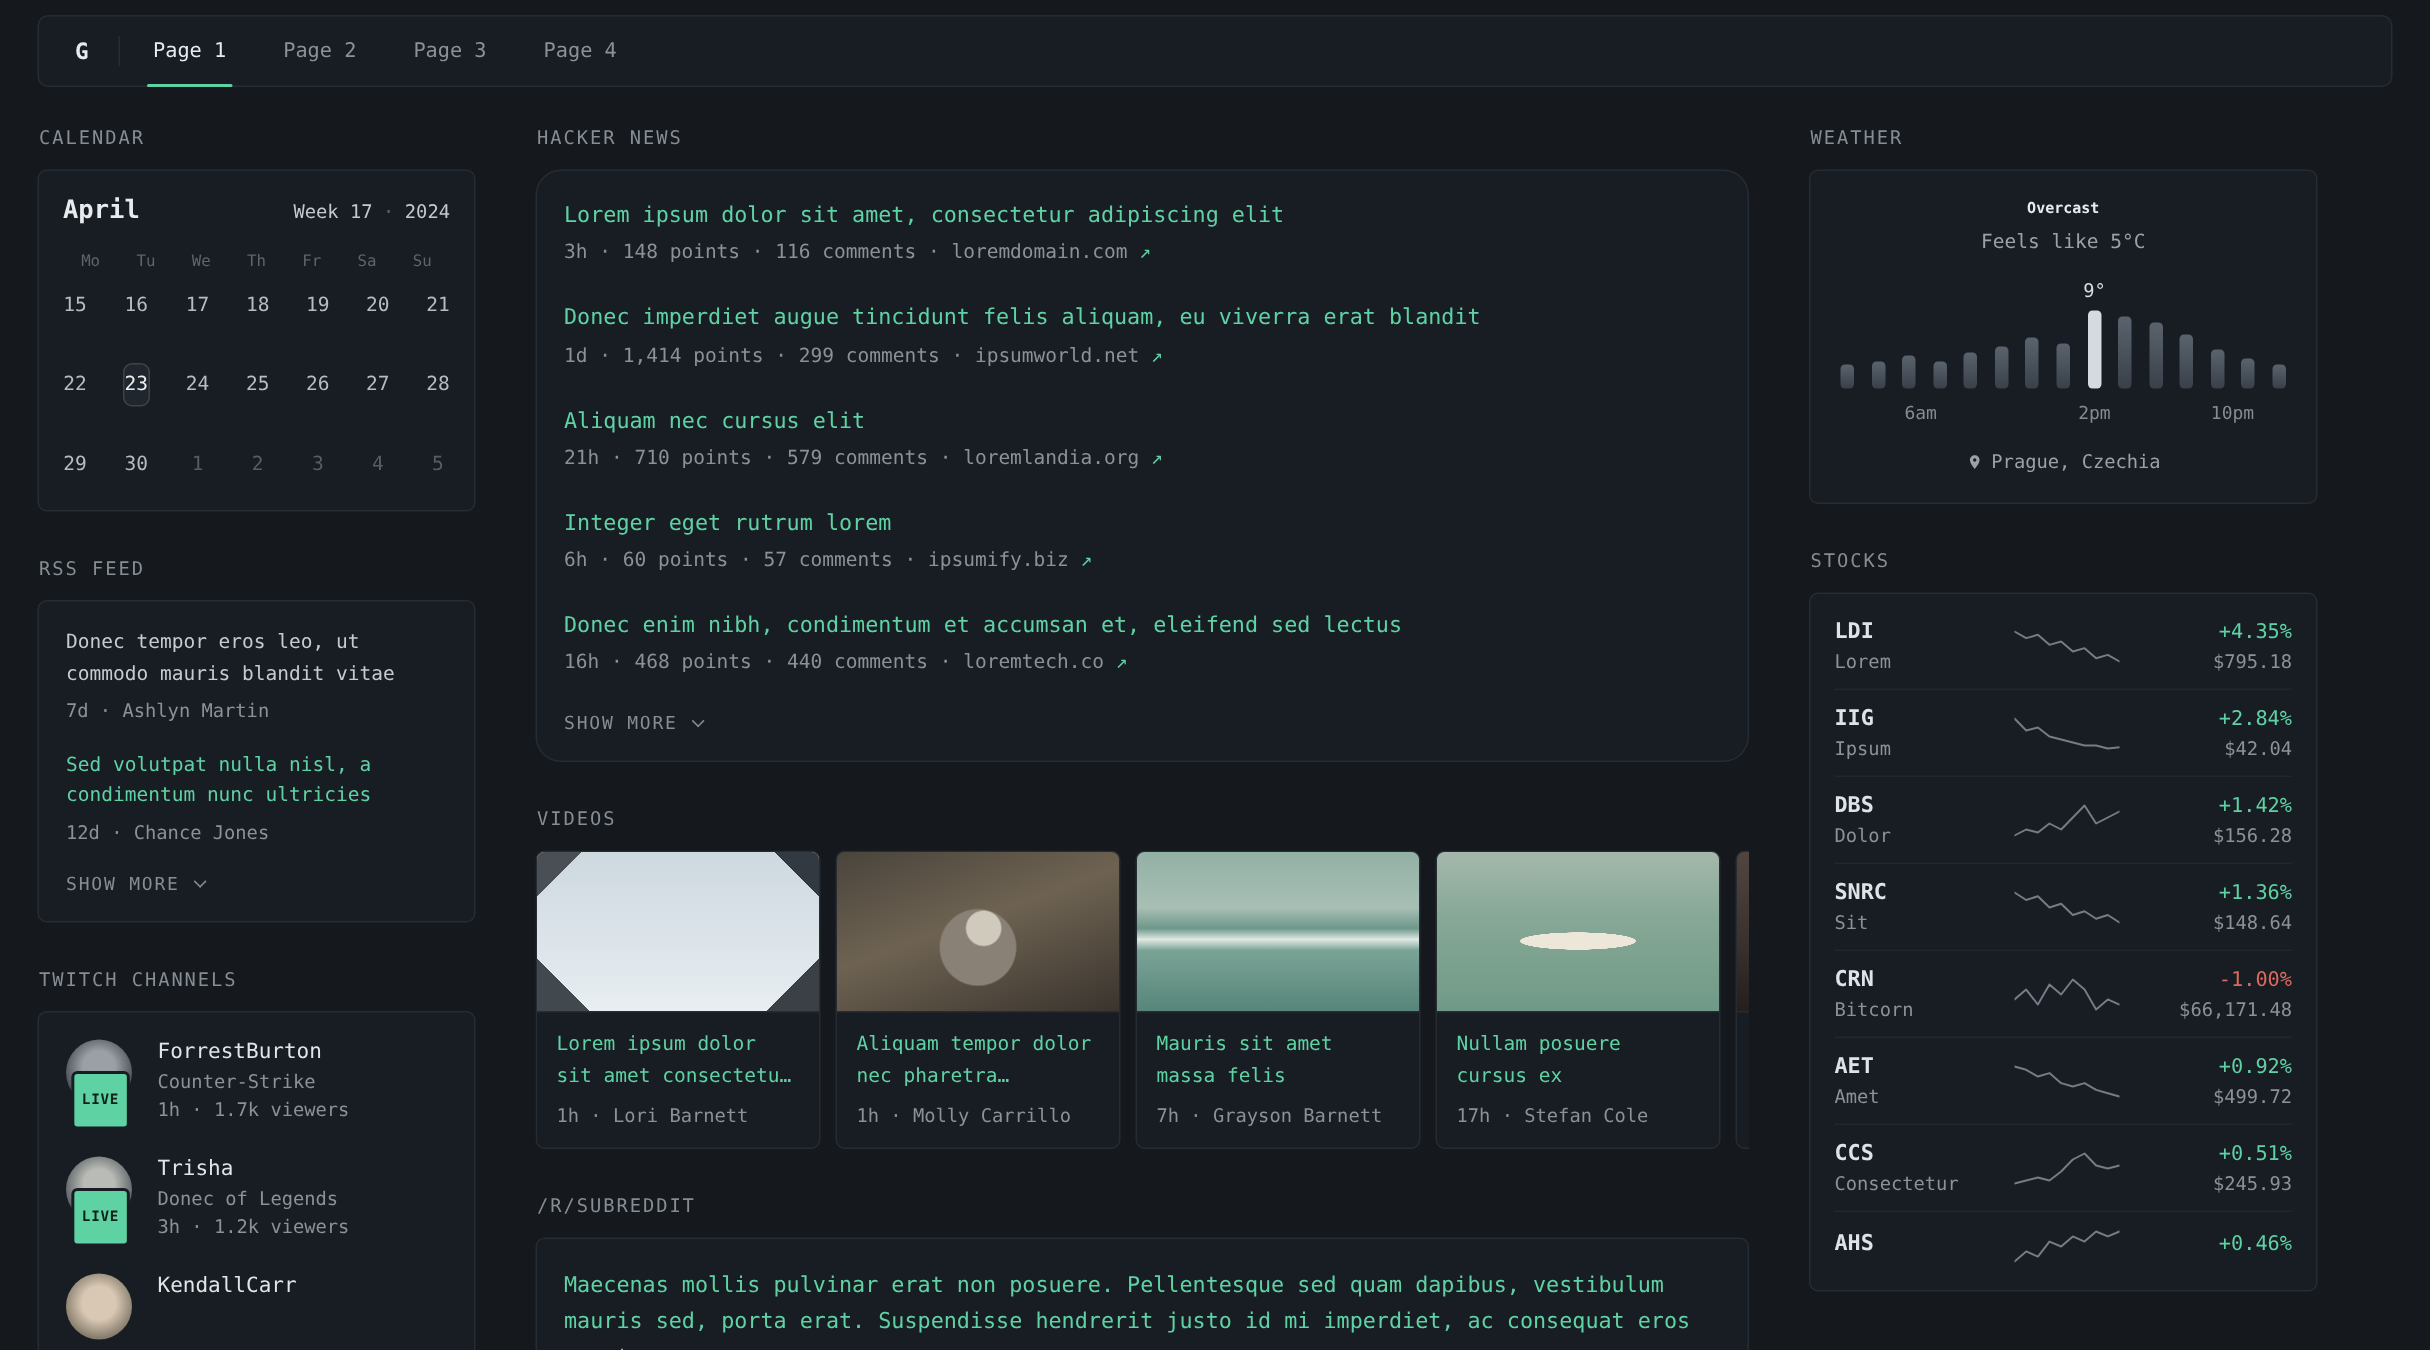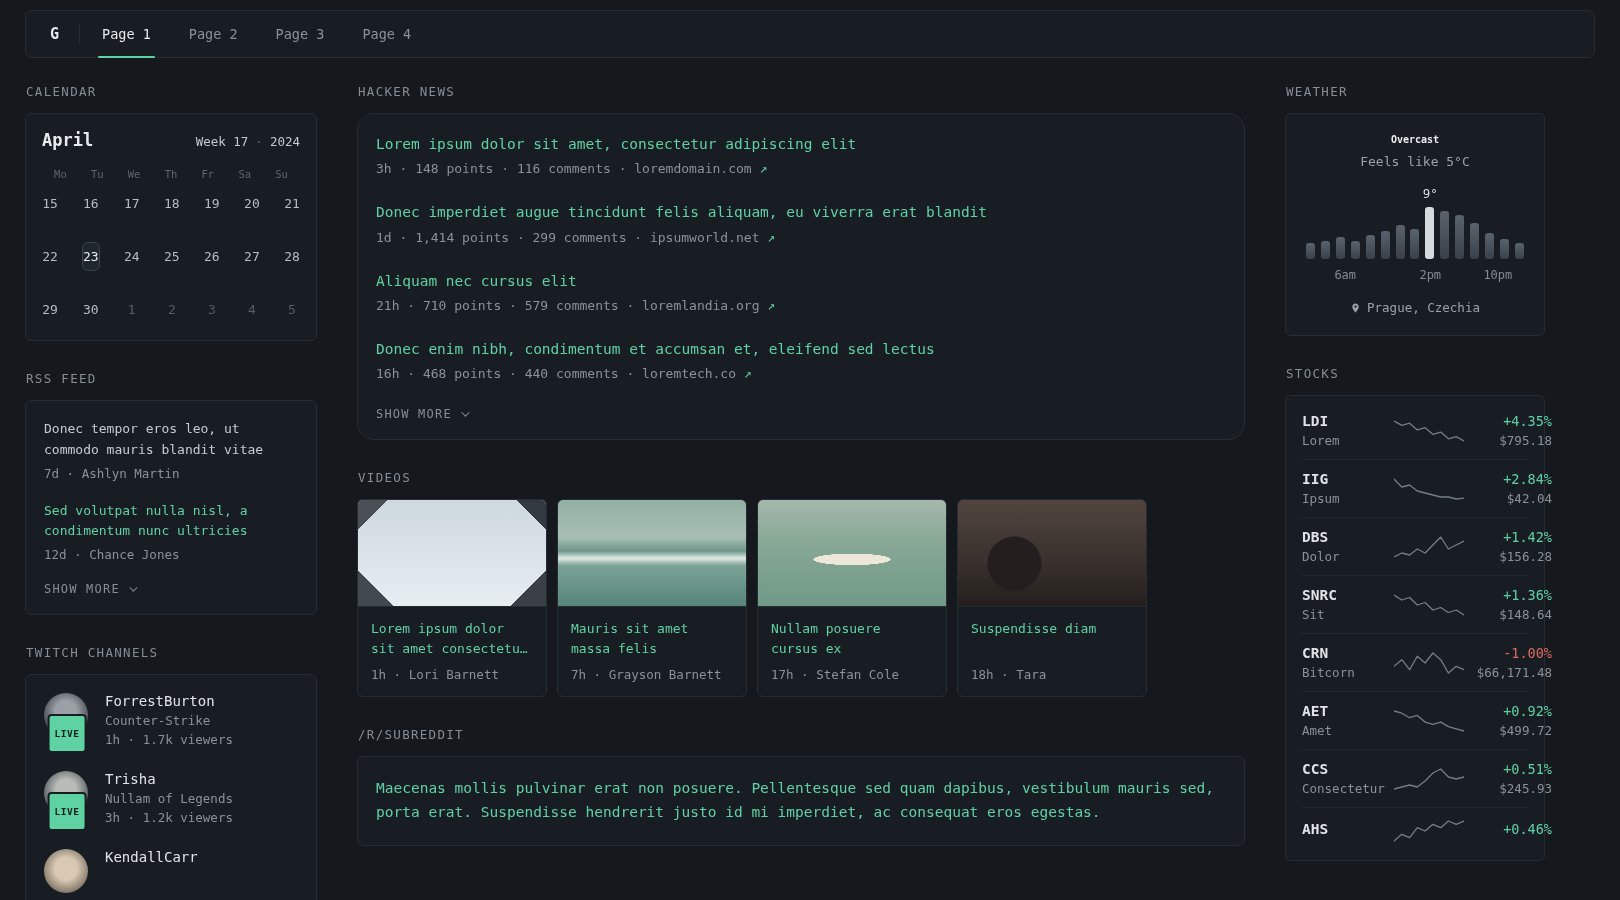--- a/index.html
+++ b/index.html
@@ -21,21 +21,21 @@
   .tab{display:flex;align-items:center;position:relative;color:var(--muted);font-size:13.5px;
        margin-right:34px;padding:0 2px;height:100%;}
   .tab.active{color:var(--strong);}
   .tab.active::after{content:"";position:absolute;left:-2px;right:-2px;bottom:-1px;height:2px;
        background:var(--accent);border-radius:2px;}
 
   
   .cols{display:flex;gap:40px;padding:26px 75px 0 25px;align-items:flex-start;}
   .col-left{width:292px;flex:none;}
   .col-mid{flex:1;min-width:0;}
-  .col-right{width:260px;flex:none;}
+  .col-right{width:339px;flex:none;}
   .widget{margin-bottom:30px;}
   .wtitle{font-size:12.5px;font-weight:500;letter-spacing:1.3px;color:#858d95;margin:0 0 14px 1px;}
   .card{background:var(--card);border:1px solid var(--border);border-radius:6px;}
   .pad-card{padding:18px;}
 
   
   .cal-card{padding:16px;}
   .cal-head{display:flex;justify-content:space-between;align-items:baseline;margin-bottom:18px;}
   .cal-month{font-size:17px;font-weight:600;color:var(--strong);}
   .cal-week{font-size:12.5px;color:#c3c9ce;display:flex;gap:7px;align-items:baseline;}
@@ -251,21 +251,21 @@
               </div>
             </div>
 
             <div class="tw-item">
               <div class="tw-avatar-wrap">
                 <div class="tw-avatar" style="background: radial-gradient(circle at 50% 42%, rgb(185, 188, 182) 0px, rgb(185, 188, 182) 30%, rgb(91, 97, 102) 70%, rgb(58, 64, 69) 100%);"></div>
                 <span class="tw-live">LIVE</span>
               </div>
               <div class="tw-info">
                 <div class="tw-name">Trisha</div>
-                <div class="tw-game">Nullam of Legends</div>
+                <div class="tw-game">Donec of Legends</div>
                 <div class="tw-meta">3h · 1.2k viewers</div>
               </div>
             </div>
 
             <div class="tw-item">
               <div class="tw-avatar-wrap">
                 <div class="tw-avatar" style="background: radial-gradient(circle at 50% 45%, rgb(217, 201, 180) 0px, rgb(217, 201, 180) 34%, rgb(138, 127, 111) 70%, rgb(87, 81, 74) 100%);"></div>
 
               </div>
               <div class="tw-info">
@@ -304,20 +304,27 @@
             </div>
 
             <div class="hn-item">
               <a class="hn-title">Aliquam nec cursus elit</a>
               <div class="hn-meta">
                 <span>21h · 710 points · 579 comments · loremlandia.org</span>
                 <span class="arrow">↗</span>
               </div>
             </div>
 
+            <div class="hn-item">
+              <a class="hn-title">Integer eget rutrum lorem</a>
+              <div class="hn-meta">
+                <span>6h · 60 points · 57 comments · ipsumify.biz</span>
+                <span class="arrow">↗</span>
+              </div>
+            </div>
 
             <div class="hn-item">
               <a class="hn-title">Donec enim nibh, condimentum et accumsan et, eleifend sed lectus</a>
               <div class="hn-meta">
                 <span>16h · 468 points · 440 comments · loremtech.co</span>
                 <span class="arrow">↗</span>
               </div>
             </div>
           </div>
         <button class="show-more">
@@ -332,20 +339,27 @@
       <div class="videos-row">
 
           <div class="video-card">
             <div class="video-thumb" style="background: linear-gradient(45deg, rgb(65, 72, 78) 12%, rgba(65, 72, 78, 0) 12%), linear-gradient(-45deg, rgb(58, 64, 70) 12%, rgba(58, 64, 70, 0) 12%), linear-gradient(135deg, rgb(73, 79, 85) 10%, rgba(73, 79, 85, 0) 10%), linear-gradient(-135deg, rgb(51, 57, 64) 10%, rgba(51, 57, 64, 0) 10%), linear-gradient(rgb(205, 216, 223), rgb(232, 238, 242));"></div>
             <div class="video-body">
               <a class="video-title">Lorem ipsum dolor sit amet consectetu…</a>
               <div class="video-meta">1h · Lori Barnett</div>
             </div>
           </div>
 
+          <div class="video-card">
+            <div class="video-thumb" style="background: radial-gradient(circle at 52% 48%, rgb(207, 202, 188) 0px, rgb(207, 202, 188) 10%, rgba(207, 202, 188, 0) 11%), radial-gradient(circle at 50% 60%, rgb(138, 129, 118) 0px, rgb(138, 129, 118) 22%, rgba(138, 129, 118, 0) 23%), linear-gradient(160deg, rgb(74, 68, 60) 0%, rgb(110, 99, 82) 45%, rgb(58, 52, 46) 100%);"></div>
+            <div class="video-body">
+              <a class="video-title">Aliquam tempor dolor nec pharetra…</a>
+              <div class="video-meta">1h · Molly Carrillo</div>
+            </div>
+          </div>
 
           <div class="video-card">
             <div class="video-thumb" style="background: linear-gradient(rgb(147, 176, 164) 0%, rgb(168, 191, 180) 35%, rgb(110, 151, 139) 48%, rgb(223, 233, 227) 55%, rgb(122, 163, 150) 62%, rgb(87, 133, 121) 100%);"></div>
             <div class="video-body">
               <a class="video-title">Mauris sit amet massa felis</a>
               <div class="video-meta">7h · Grayson Barnett</div>
             </div>
           </div>
 
           <div class="video-card">

